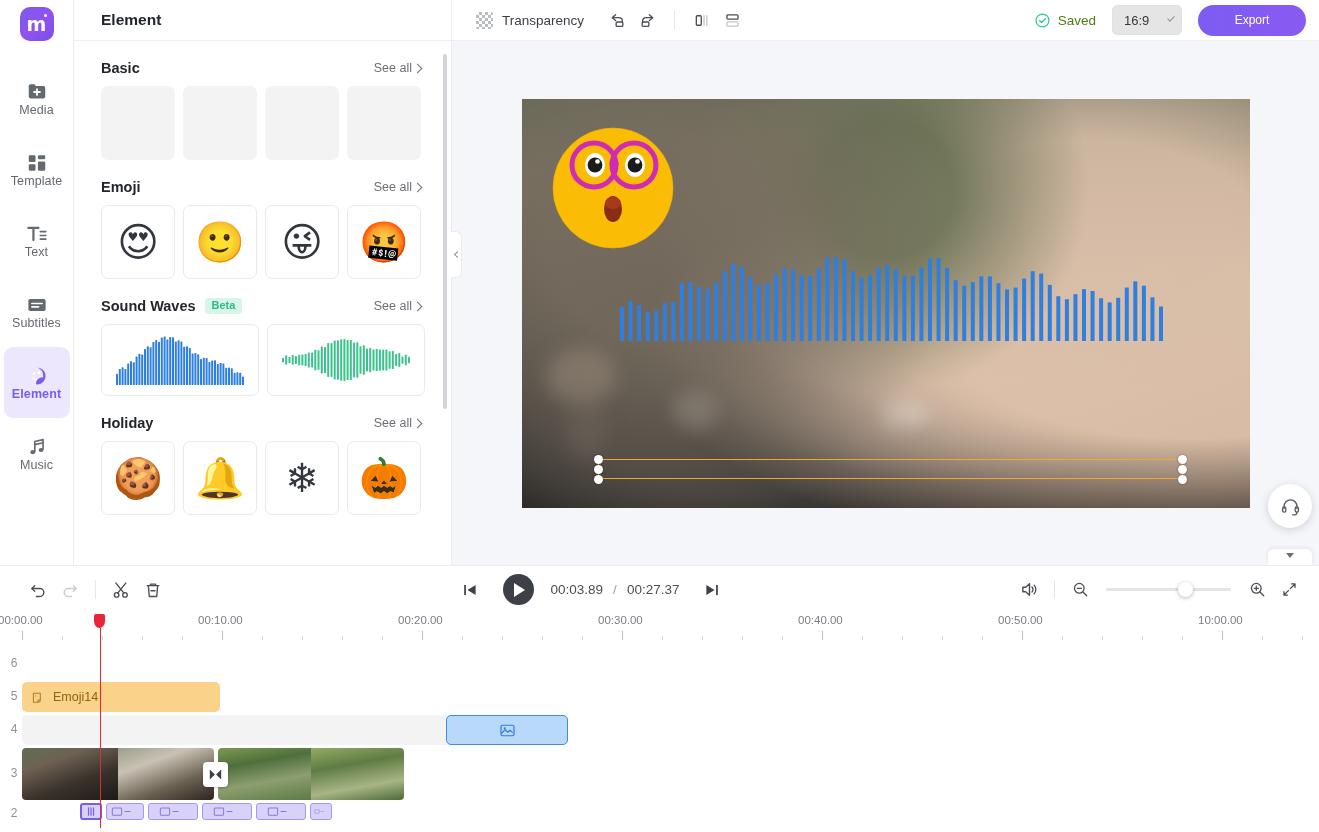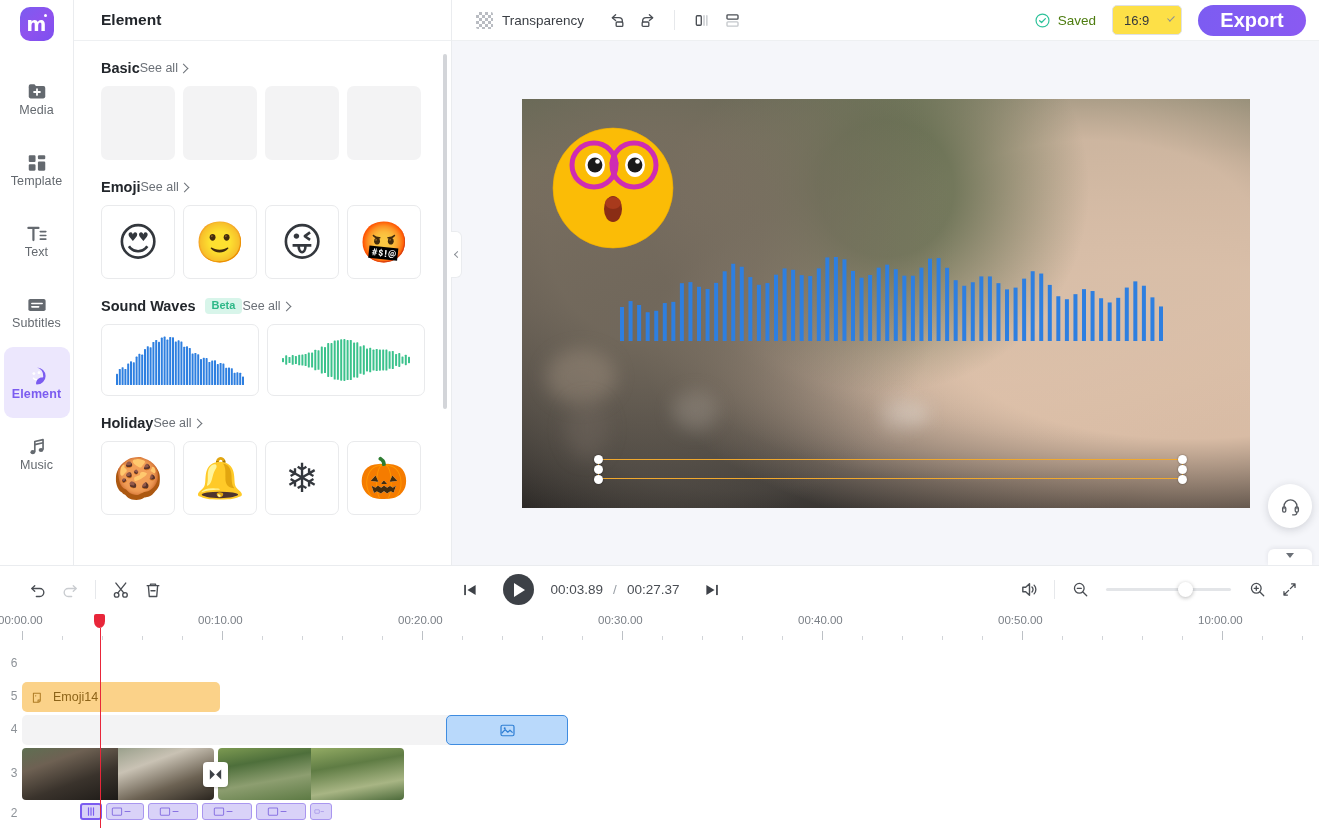--- a/index.html
+++ b/index.html
@@ -53,21 +53,21 @@
     border-right: 1px solid #eaecef; display: flex; flex-direction: column;
     position: relative;
   }
   .panel-head {
     height: 41px; min-height: 41px; display: flex; align-items: center;
     padding-left: 27px; border-bottom: 1px solid #eef0f2;
   }
   .panel-title { font-size: 15.5px; font-weight: 700; color: #22262b; }
   .panel-body { flex: 1; overflow: hidden; padding: 0 0 0 27px; position: relative; }
   .sec-head {
-    display: flex; align-items: center; 
+    display: flex; align-items: center; justify-content: space-between;
     padding-right: 30px; margin-top: 19px; margin-bottom: 10px;
   }
   .sec-left { display: flex; align-items: center; gap: 9px; }
   .sec-title { font-size: 14.5px; font-weight: 700; color: #22262b; }
   .beta {
     background: #d8f5ea; color: #2eb888; font-size: 11px; font-weight: 600;
     border-radius: 4px; padding: 2px 7px 3px; line-height: 1;
   }
   .see-all {
     font-size: 12.5px; color: #6b7077; display: flex; align-items: center; gap: 2px;
@@ -115,29 +115,29 @@
     background-position: 0 0, 3px 3px;
     background-color: #ffffff;
   }
   .tb-label { font-size: 13.5px; color: #3a3e44; }
   .tb-ico { width: 30px; height: 30px; display: flex; align-items: center; justify-content: center; cursor: pointer; }
   .tb-sep { width: 1px; height: 20px; background: #e6e8eb; margin: 0 12px; }
   .tb-spacer { flex: 1; }
   .saved { display: flex; align-items: center; gap: 7px; margin-right: 16px; }
   .saved-txt { font-size: 13.5px; color: #4d7c0f; }
   .ratio-sel {
-    width: 70px; height: 30px; border: 1px solid #dfe1e5; border-radius: 5px; background: #fde047;
+    width: 70px; height: 30px; border: 1px solid #dfe1e5; border-radius: 5px; background: #e5e5e5;
     display: flex; align-items: center; justify-content: space-between; padding: 0 8px 0 11px;
     font-size: 13px; color: #33373d; cursor: pointer; margin-right: 16px; gap: 20px;
   }
   .chev-d { width: 7px; height: 7px; border-bottom: 1.4px solid #8a8f96; border-right: 1.4px solid #8a8f96; transform: rotate(45deg) translate(-2px,-2px); }
   .export-btn {
     width: 108px; height: 31px; border-radius: 16px; border: none; cursor: pointer;
     background: linear-gradient(100deg, #7c5cf2 0%, #8a5af2 100%);
-    color: #fff; font-size: 20px; font-weight: 700; font-family: "Liberation Sans", sans-serif;
+    color: #fff; font-size: 12px; font-weight: 400; font-family: "Liberation Sans", sans-serif;
   }
 
   
   .canvas-wrap { flex: 1; display: flex; align-items: center; justify-content: center; position: relative; }
   .canvas {
     position: relative; width: 728px; height: 409px; overflow: hidden;
     background: #2a2622;
   }
   .bg-photo {
     position: absolute; inset: 0;

